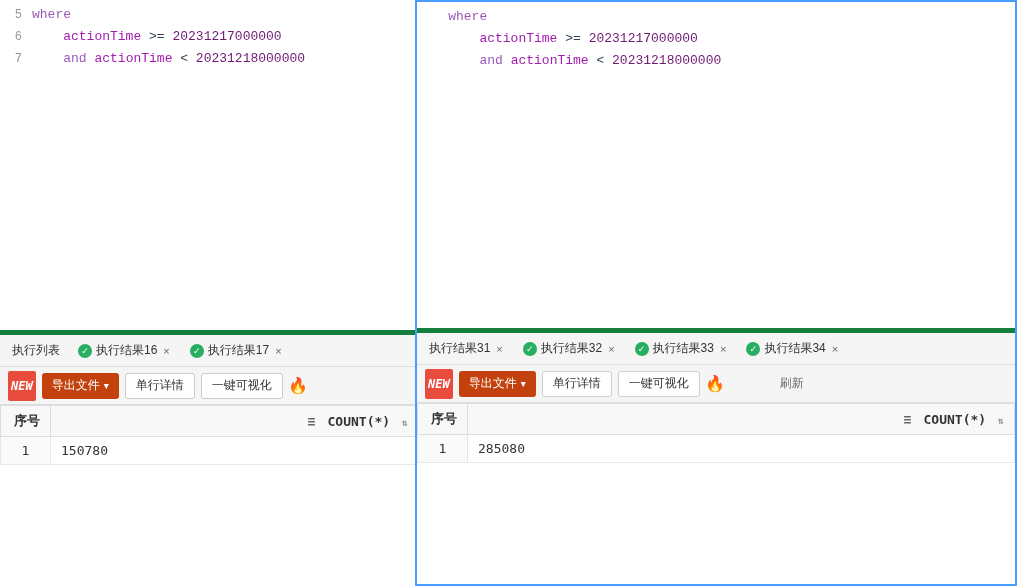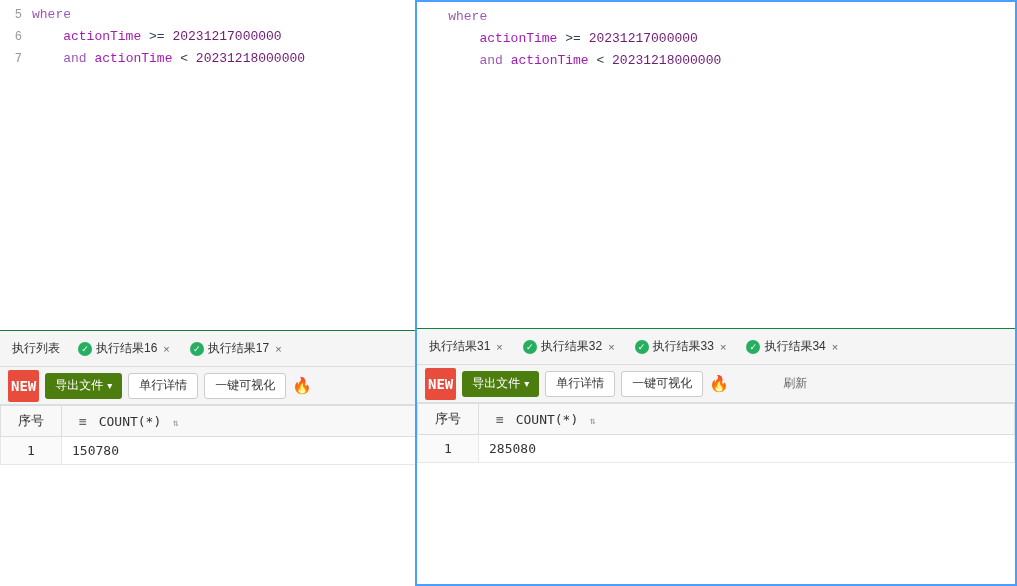--- a/index.html
+++ b/index.html
@@ -80,21 +80,21 @@
     .kw-where { color: #9b59b6; font-weight: normal; }
     .kw-and { color: #9b59b6; }
     .field { color: #a21caf; }
     .operator { color: #2c3e50; }
     .value { color: #701a75; font-weight: normal; }
 
     
     .tab-bar {
       height: 36px;
       background: #f5f5f5;
-      border-top: 1px solid #15803d;
+      border-top: 5px solid #15803d;
       display: flex;
       align-items: center;
       padding: 0 4px;
       overflow: hidden;
       flex-shrink: 0;
       gap: 2px;
     }
 
     .tab-item {
       display: flex;
@@ -146,21 +146,21 @@
       display: flex;
       align-items: center;
       padding: 0 8px;
       gap: 6px;
       flex-shrink: 0;
     }
 
     .btn-export {
       display: flex;
       align-items: center;
-      background: #4d7c0f;
+      background: #c2410c;
       color: white;
       border: none;
       border-radius: 3px;
       padding: 4px 10px;
       font-size: 12px;
       cursor: pointer;
       gap: 4px;
       height: 26px;
       font-family: 'Microsoft YaHei', Arial, sans-serif;
     }
@@ -196,45 +196,46 @@
 
     .icon-fire {
       font-size: 16px;
       color: #e67e22;
     }
 
     
     .new-badge {
       background: #e74c3c;
       color: white;
-      font-size: 14px;
+      font-size: 12px;
       padding: 8px 3px;
       border-radius: 2px;
       font-weight: bold;
+      font-style: italic;
     }
 
     
     .data-table-container {
       flex: 1;
       overflow: auto;
     }
 
     .data-table {
       width: 100%;
       border-collapse: collapse;
       font-size: 13px;
       font-family: 'Consolas', monospace;
     }
 
     .data-table th {
       background: #f8f8f8;
       border: 1px solid #ddd;
-      padding: 6px 17px;
-      text-align: left;
-      font-weight: normal;
+      padding: 6px 10px;
+      text-align: right;
+      font-weight: bold;
       color: #333;
       white-space: nowrap;
     }
 
     .data-table td {
       border: 1px solid #e8e8e8;
       padding: 6px 10px;
       color: #333;
     }
 

